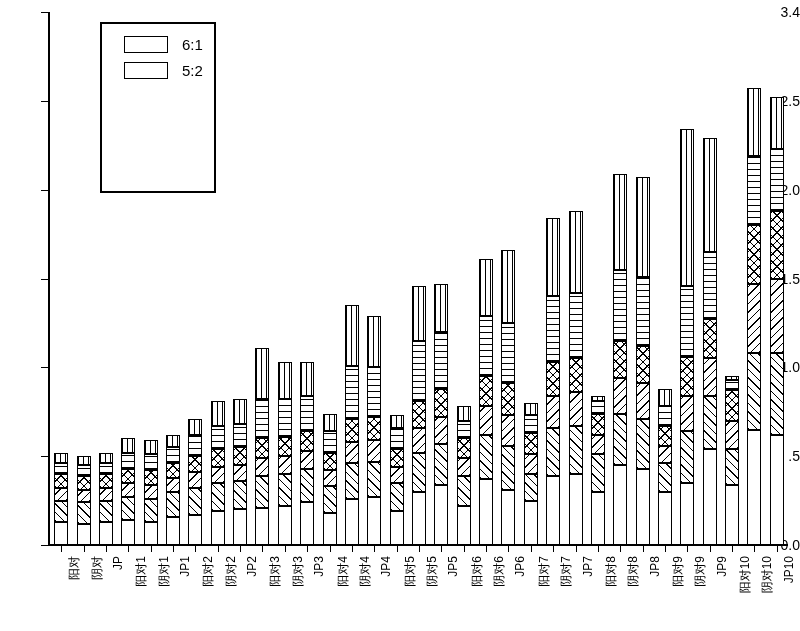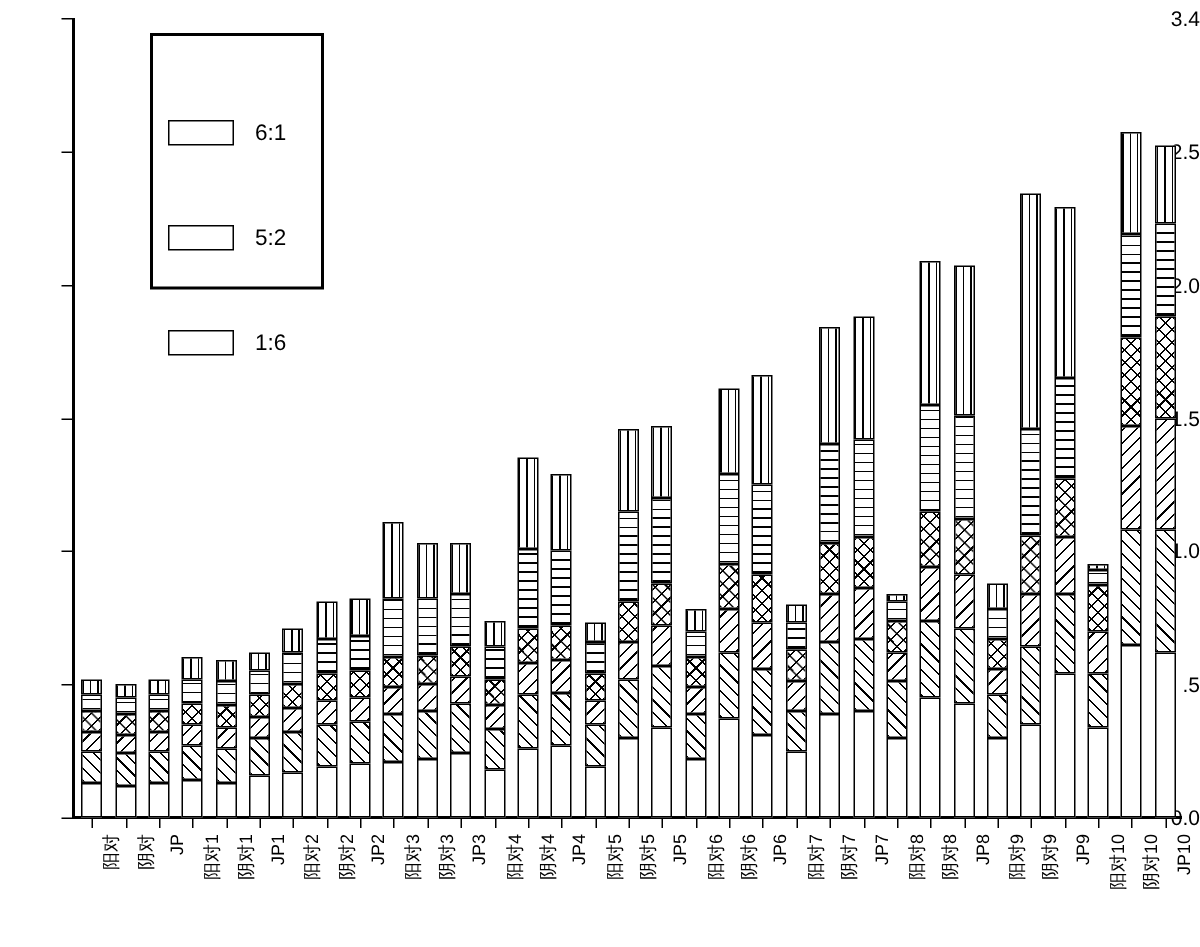--- a/index.html
+++ b/index.html
@@ -29,21 +29,21 @@
   .p5{background-image:repeating-linear-gradient(90deg,#000 0 1px,transparent 1px 5px);}
 
   
   .xtick-mark{position:absolute;top:546px;width:1px;height:6px;background:#000;}
   .xtick-label{position:absolute;top:556px;font-size:12px;color:#000;white-space:nowrap;
     transform-origin:left top;transform:rotate(-90deg) translateX(-100%);}
 
   
   #legend{position:absolute;left:100px;top:22px;width:116px;height:171px;border:2px solid #000;background:#fff;
     box-sizing:border-box;padding:7px 0 0 0;}
-  .legend-row{display:flex;align-items:center;height:26px;padding-left:10px;margin-top:44px;}
+  .legend-row{display:flex;align-items:center;height:26px;padding-left:22px;}
   .legend-swatch{width:44px;height:17px;border:1px solid #000;background:#fff;box-sizing:border-box;}
   .legend-label{margin-left:14px;font-size:15px;color:#000;}
 </style>
 </head>
 <body>
 
 <div id="chart-root">
 
   <div class="axis-line" id="y-axis"></div>
   <div class="axis-line" id="x-axis"></div>
@@ -401,18 +401,14 @@
 
   <div id="legend">
       <div class="legend-row">
         <div class="legend-swatch p0"></div>
         <div class="legend-label">6:1</div>
       </div>
       <div class="legend-row">
         <div class="legend-swatch p1"></div>
         <div class="legend-label">5:2</div>
       </div>
-      <div class="legend-row">
-        <div class="legend-swatch p5"></div>
-        <div class="legend-label">1:6</div>
-      </div>
     </div>
 </div>
 
 </body></html>

